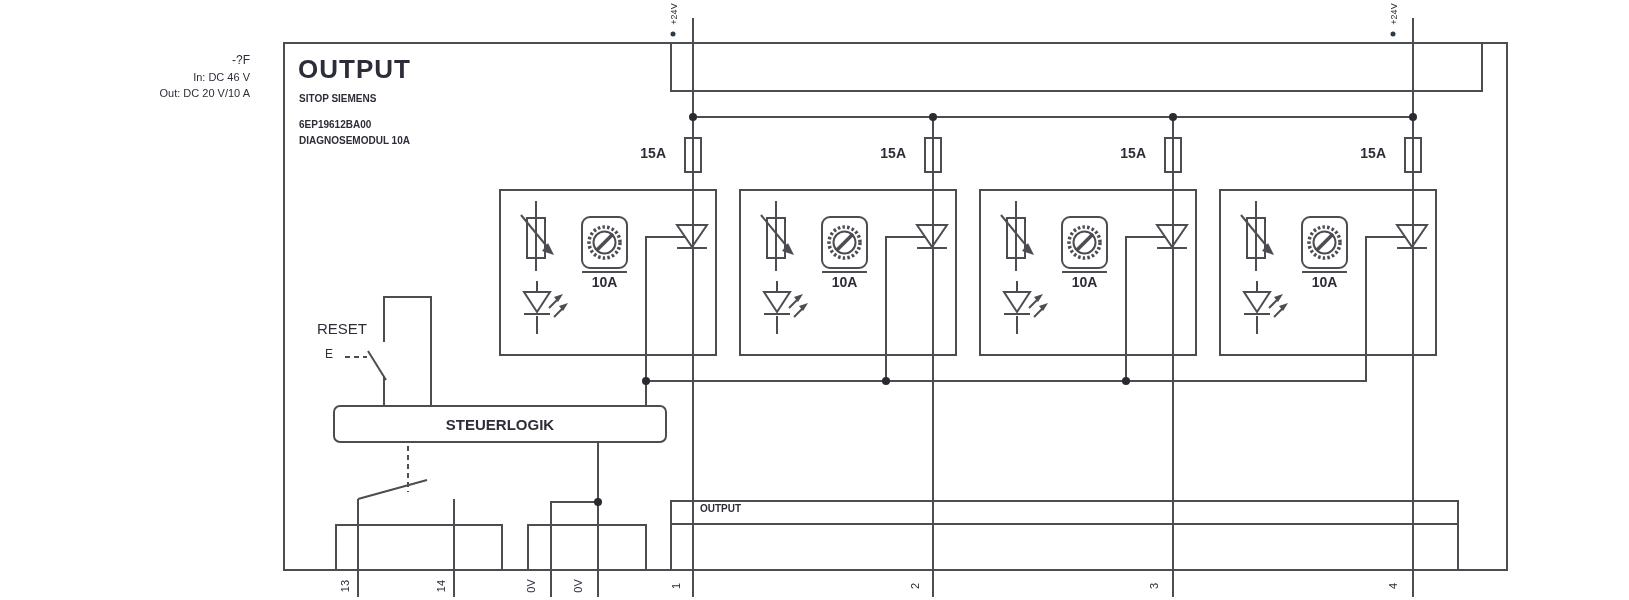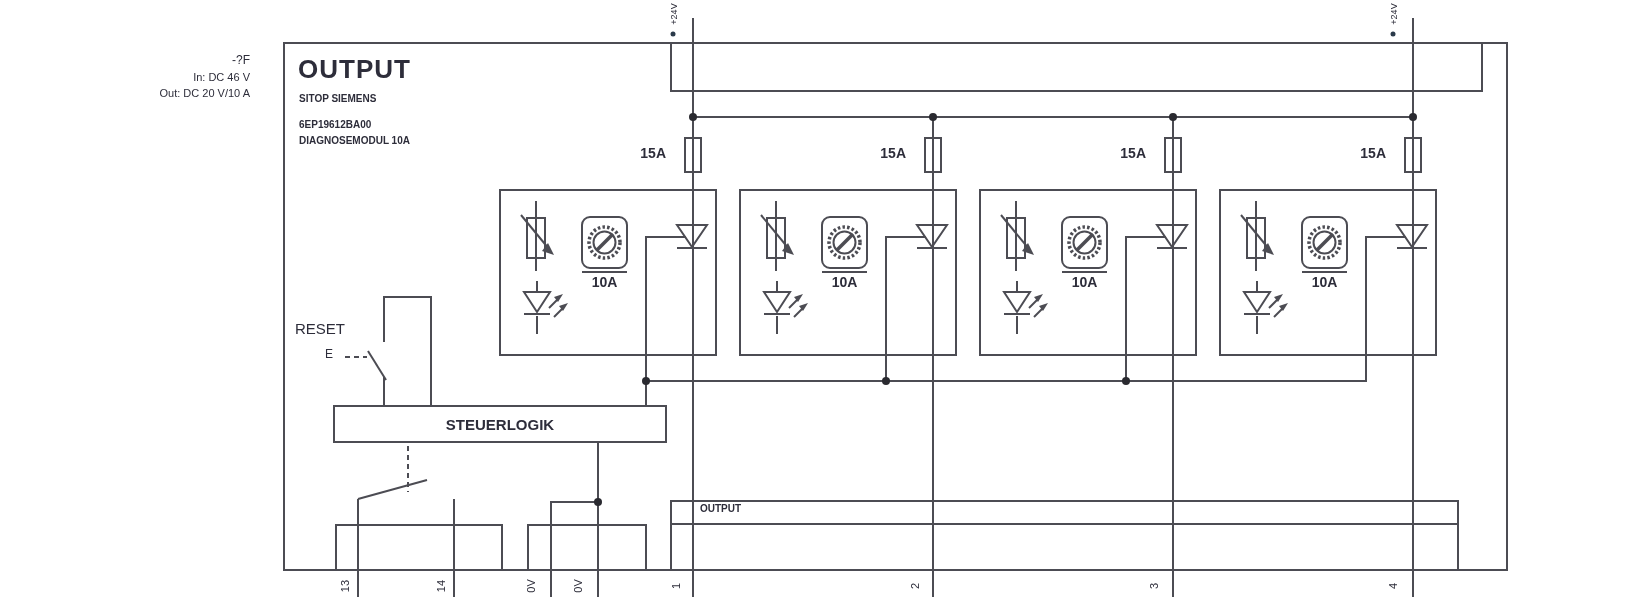--- a/index.html
+++ b/index.html
@@ -200,28 +200,28 @@
   <div class="v" style="left:645px;top:238px;height:169px;"></div>
   <div class="v" style="left:885px;top:238px;height:144px;"></div>
   <div class="v" style="left:1125px;top:238px;height:144px;"></div>
   <div class="v" style="left:1365px;top:238px;height:144px;"></div>
 
   <div class="h" style="left:645px;top:380px;width:722px;"></div>
   <div class="dot" style="left:646px;top:381px;"></div>
   <div class="dot" style="left:886px;top:381px;"></div>
   <div class="dot" style="left:1126px;top:381px;"></div>
 
-  <div class="lbl" style="left:295px;top:320px;width:72px;font-size:15px;">RESET</div>
+  <div class="lbl" style="left:295px;top:320px;width:72px;text-align:right;font-size:15px;">RESET</div>
   <div class="lbl" style="left:325px;top:347px;font-size:12px;">E</div>
   <div class="h" style="left:383px;top:296px;width:49px;"></div>
   <div class="v" style="left:383px;top:296px;height:46px;"></div>
   <div class="v" style="left:383px;top:377px;height:30px;"></div>
   <div class="v" style="left:430px;top:296px;height:111px;"></div>
 
-  <div class="box logic" style="left:333px;top:405px;width:330px;height:34px;">
+  <div class="box logic" style="left:333px;top:405px;width:330px;height:34px;border-radius:7px;">
     <span>STEUERLOGIK</span>
   </div>
 
   <div class="v" style="left:357px;top:499px;height:98px;"></div>
   <div class="v" style="left:453px;top:499px;height:98px;"></div>
   <div class="h" style="left:335px;top:524px;width:167px;"></div>
   <div class="v" style="left:335px;top:524px;height:47px;"></div>
   <div class="v" style="left:501px;top:524px;height:47px;"></div>
 
   <div class="v" style="left:550px;top:502px;height:95px;"></div>

